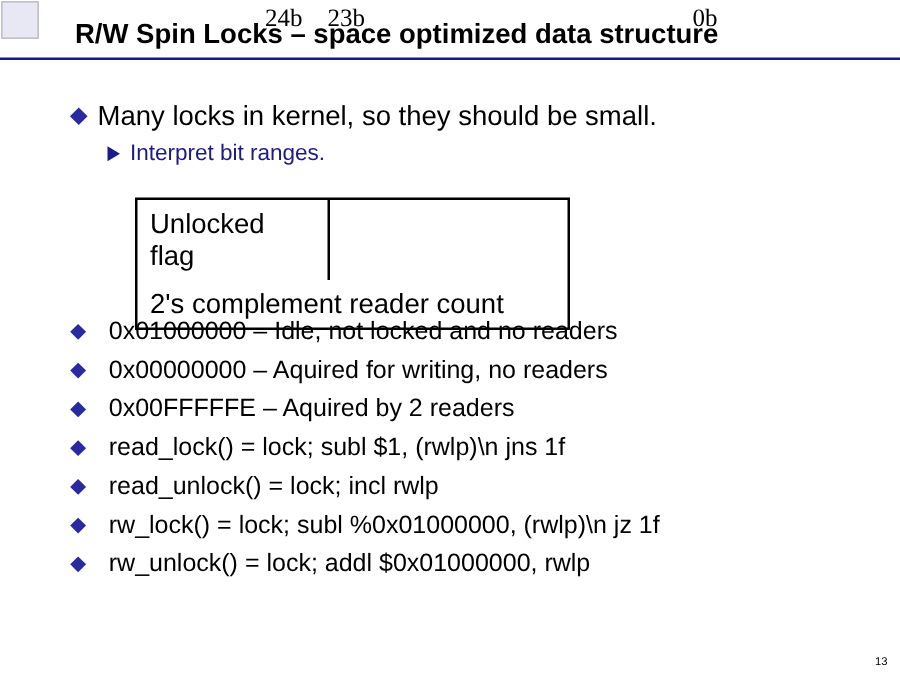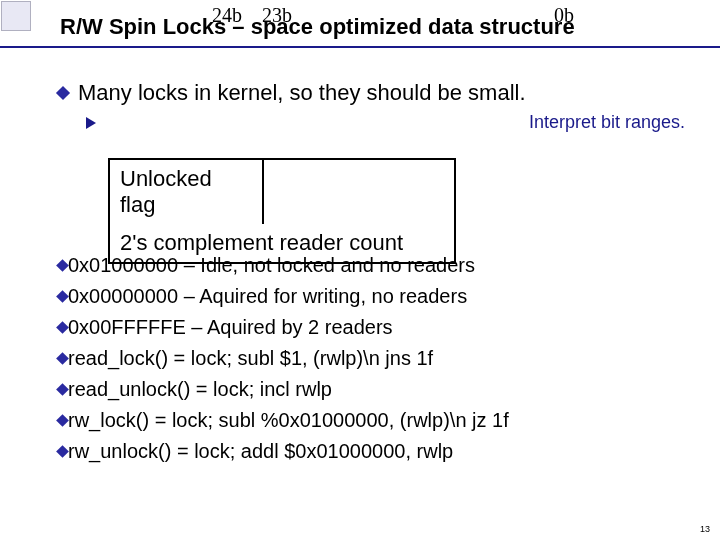--- a/index.html
+++ b/index.html
@@ -34,21 +34,21 @@
     top: 46px;
     left: 0;
     width: 720px;
     height: 2px;
     background: #1a1a8a;
   }
   .content {
     position: absolute;
     top: 80px;
     left: 58px;
-    right: 35px;
+    right: 55px;
   }
   .bullet-line1 {
     display: flex;
     align-items: center;
     gap: 10px;
     font-size: 22px;
     color: #000;
   }
   .diamond {
     width: 10px;
@@ -58,21 +58,20 @@
     flex-shrink: 0;
   }
   .sub-line {
     display: flex;
     align-items: center;
     gap: 8px;
     margin-left: 28px;
     margin-top: 6px;
     font-size: 18px;
     color: #1a1a8a;
-    justify-content: space-between;
   }
   .tri {
     width: 0;
     height: 0;
     border-left: 10px solid #1a1a8a;
     border-top: 6px solid transparent;
     border-bottom: 6px solid transparent;
     flex-shrink: 0;
   }
   .box-wrap {
@@ -110,21 +109,21 @@
     position: absolute;
     top: 250px;
     left: 58px;
     font-family: "Comic Sans MS", "Trebuchet MS", sans-serif;
     font-size: 20px;
     color: #000;
   }
   .list2 .row {
     display: flex;
     align-items: center;
-    gap: 1px;
+    gap: 20px;
     line-height: 1.55;
   }
   .list2 .diamond {
     width: 9px;
     height: 9px;
   }
   .pagenum {
     position: absolute;
     bottom: 6px;
     right: 10px;

